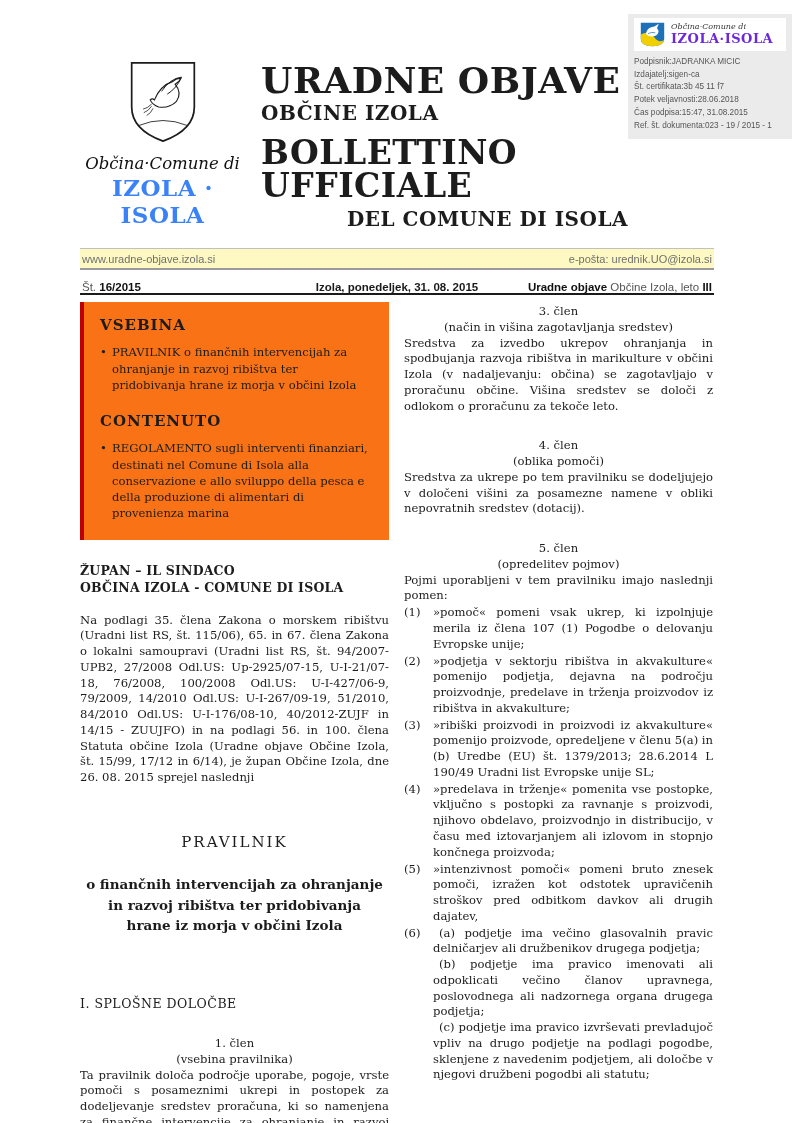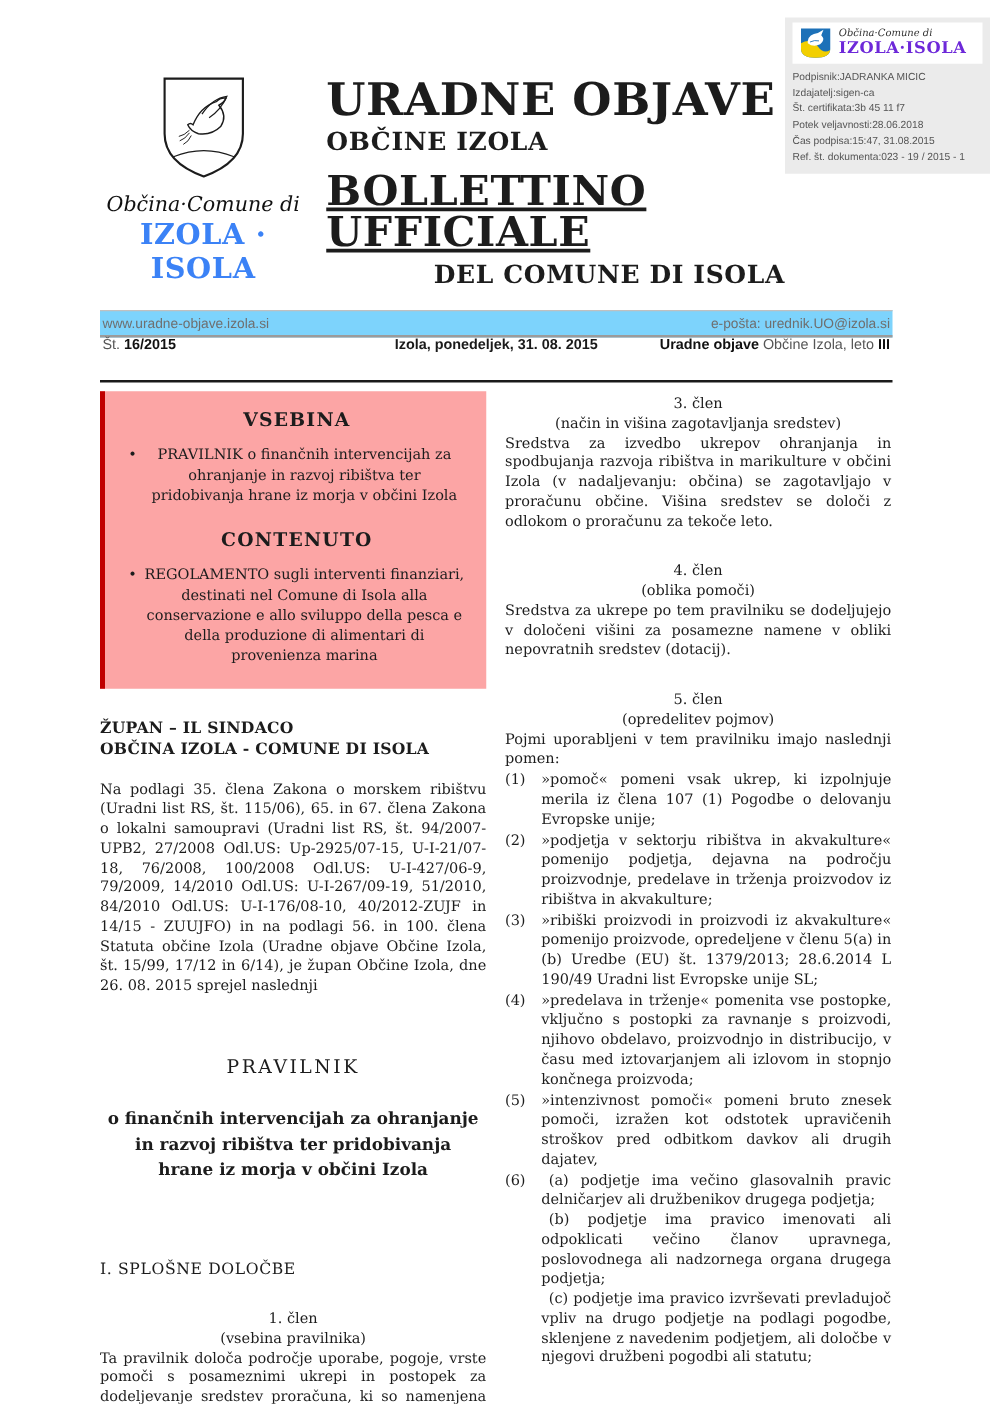--- a/index.html
+++ b/index.html
@@ -27,51 +27,51 @@
 
   
   .masthead{display:flex;padding-top:60px;}
   .mast-left{width:165px;text-align:center;flex-shrink:0;}
   .coa{width:74px;height:84px;display:block;margin:0 auto 10px auto;}
   .org-italic{font-style:italic;font-size:16.5px;color:#111;}
   .org-caps{font-size:23px;font-weight:bold;letter-spacing:.5px;color:#3b82f6;margin-top:1px;}
   .mast-right{margin-left:16px;padding-top:2px;}
   .t-sl1{font-size:36px;font-weight:bold;line-height:1;letter-spacing:.5px;}
   .t-sl2{font-size:20px;font-weight:bold;line-height:1;margin-top:5px;letter-spacing:.5px;}
-  .t-it1{font-size:33px;font-weight:bold;line-height:1;margin-top:13px;letter-spacing:.5px;text-decoration:underline;}
+  .t-it1{font-size:33px;font-weight:bold;line-height:1;margin-top:13px;letter-spacing:.5px;}
   .t-it2{font-size:20px;font-weight:bold;line-height:1;margin-top:7px;letter-spacing:.5px;text-align:center;}
 
   
   .bar1{
-    margin-top:19px;height:22px;background:#7dd3fc;
+    margin-top:19px;height:22px;background:#fef9c3;
     border-top:1px solid #c0c0c0;border-bottom:2px solid #9b9b9b;
     display:flex;justify-content:space-between;align-items:center;
     font-family:"Liberation Sans",sans-serif;font-size:11px;color:#6f6f6f;
     padding:0 2px;box-sizing:border-box;
   }
   .bar2{
-    height:36px;display:flex;align-items:flex-start;
+    height:25px;display:flex;align-items:flex-end;
     border-bottom:2.5px solid #1a1a1a;
     font-family:"Liberation Sans",sans-serif;font-size:11.5px;color:#1a1a1a;
     padding:0 2px;box-sizing:border-box;
   }
   .bar2 .b2-left{flex:1;text-align:left;}
   .bar2 .b2-center{flex:1.4;text-align:center;font-weight:bold;}
   .bar2 .b2-right{flex:1;text-align:right;}
   .b2-light{color:#555;font-weight:normal;}
   .b2-bold{font-weight:bold;color:#111;}
 
   
   .columns{display:flex;gap:15px;margin-top:7px;}
   .col{width:309px;font-size:11.6px;line-height:1.36;text-align:justify;}
 
   
   .toc-box{
-    background:#fca5a5;border-left:4px solid #c00000;
-    padding:13px 14px 18px 16px;margin-bottom:22px;text-align:center;
+    background:#f97316;border-left:4px solid #c00000;
+    padding:13px 14px 18px 16px;margin-bottom:22px;text-align:left;
   }
   .toc-h{font-size:15px;font-weight:bold;letter-spacing:1px;}
   .toc-h2{margin-top:18px;}
   .toc-item{display:flex;margin-top:9px;line-height:1.4;}
   .toc-bullet{width:12px;flex-shrink:0;}
   .toc-text{flex:1;}
 
   
   .org-head{font-weight:bold;font-size:12.5px;line-height:1.4;text-align:left;margin-bottom:16px;letter-spacing:.2px;}
   .para{margin:0;}

